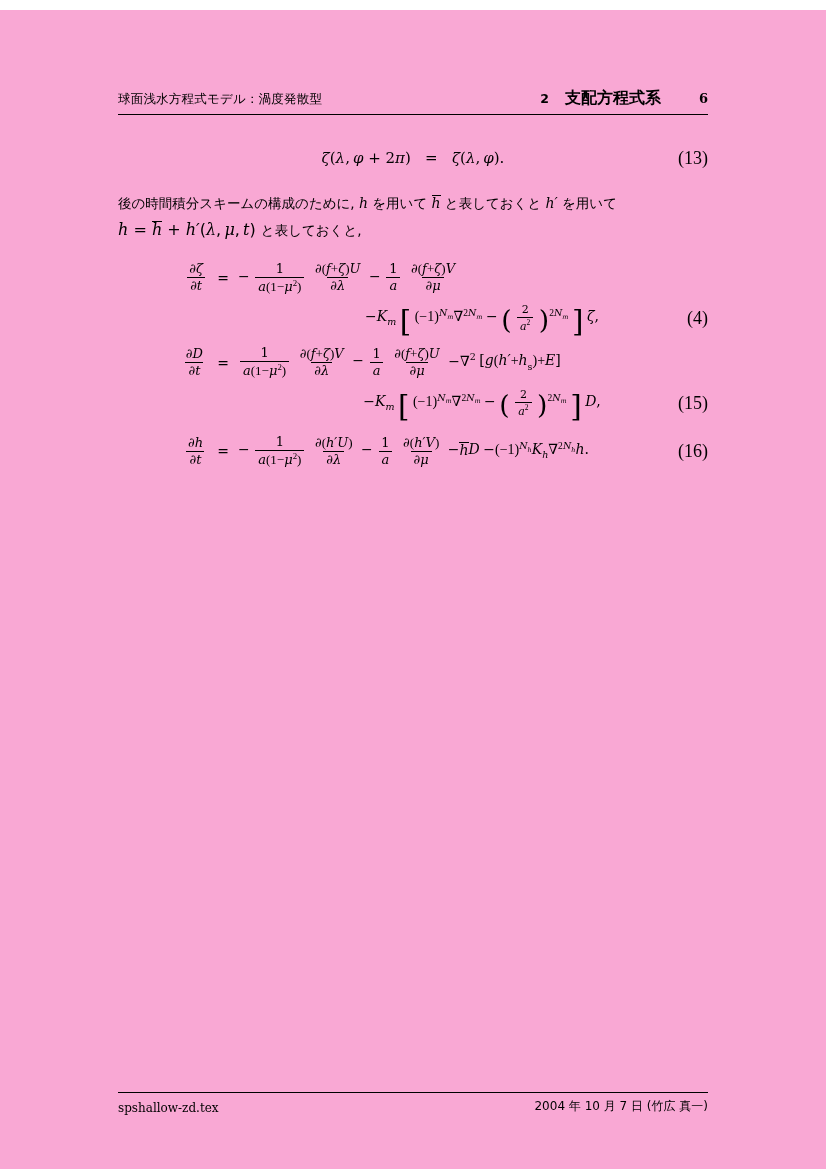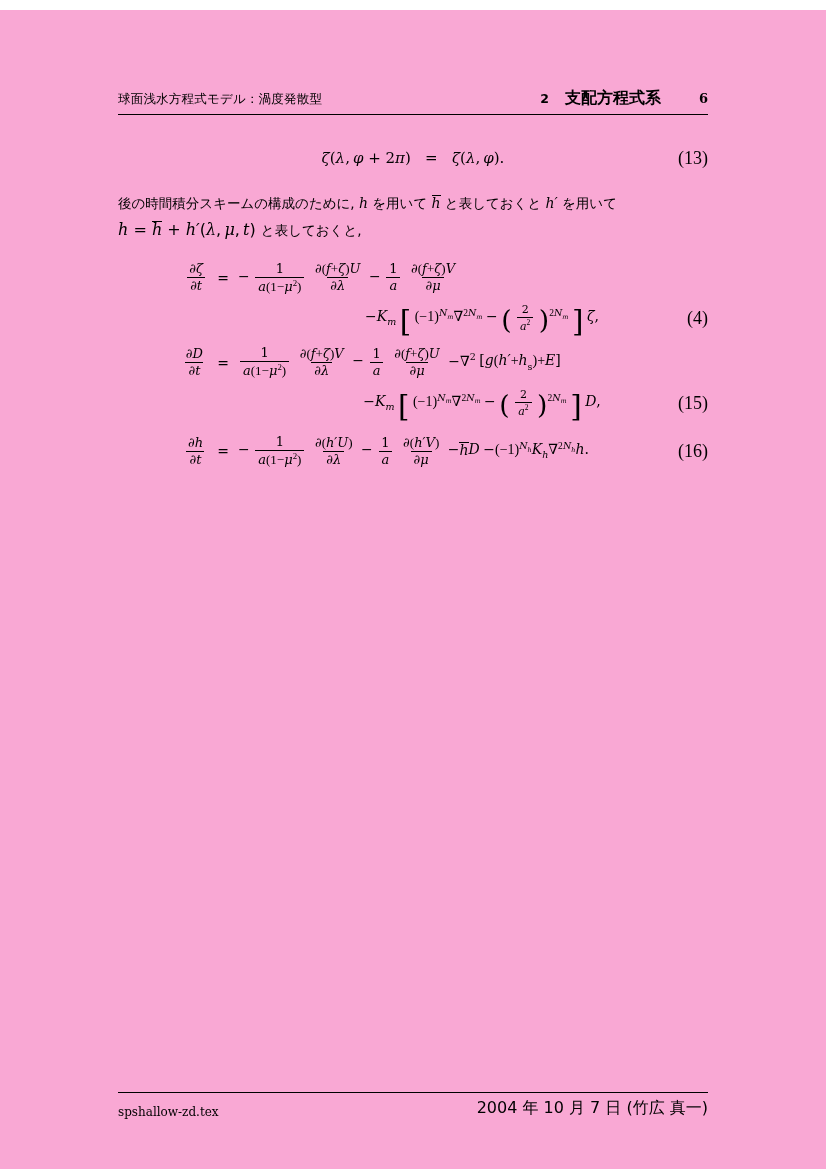--- a/index.html
+++ b/index.html
@@ -155,21 +155,21 @@
     align-items: flex-end;
     justify-content: space-between;
     font-size: 12px;
   }
   .footer .fl {
     font-family: "DejaVu Serif", serif;
     font-size: 12px;
   }
   .footer .fr {
     font-family: "DejaVu Sans", "Liberation Sans", sans-serif;
-    font-size: 16px;
+    font-size: 12px;
   }
   .nowrap { white-space: nowrap; }
 </style>
 </head>
 <body>
 
 <div class="page">
 
   <div class="content">
 

